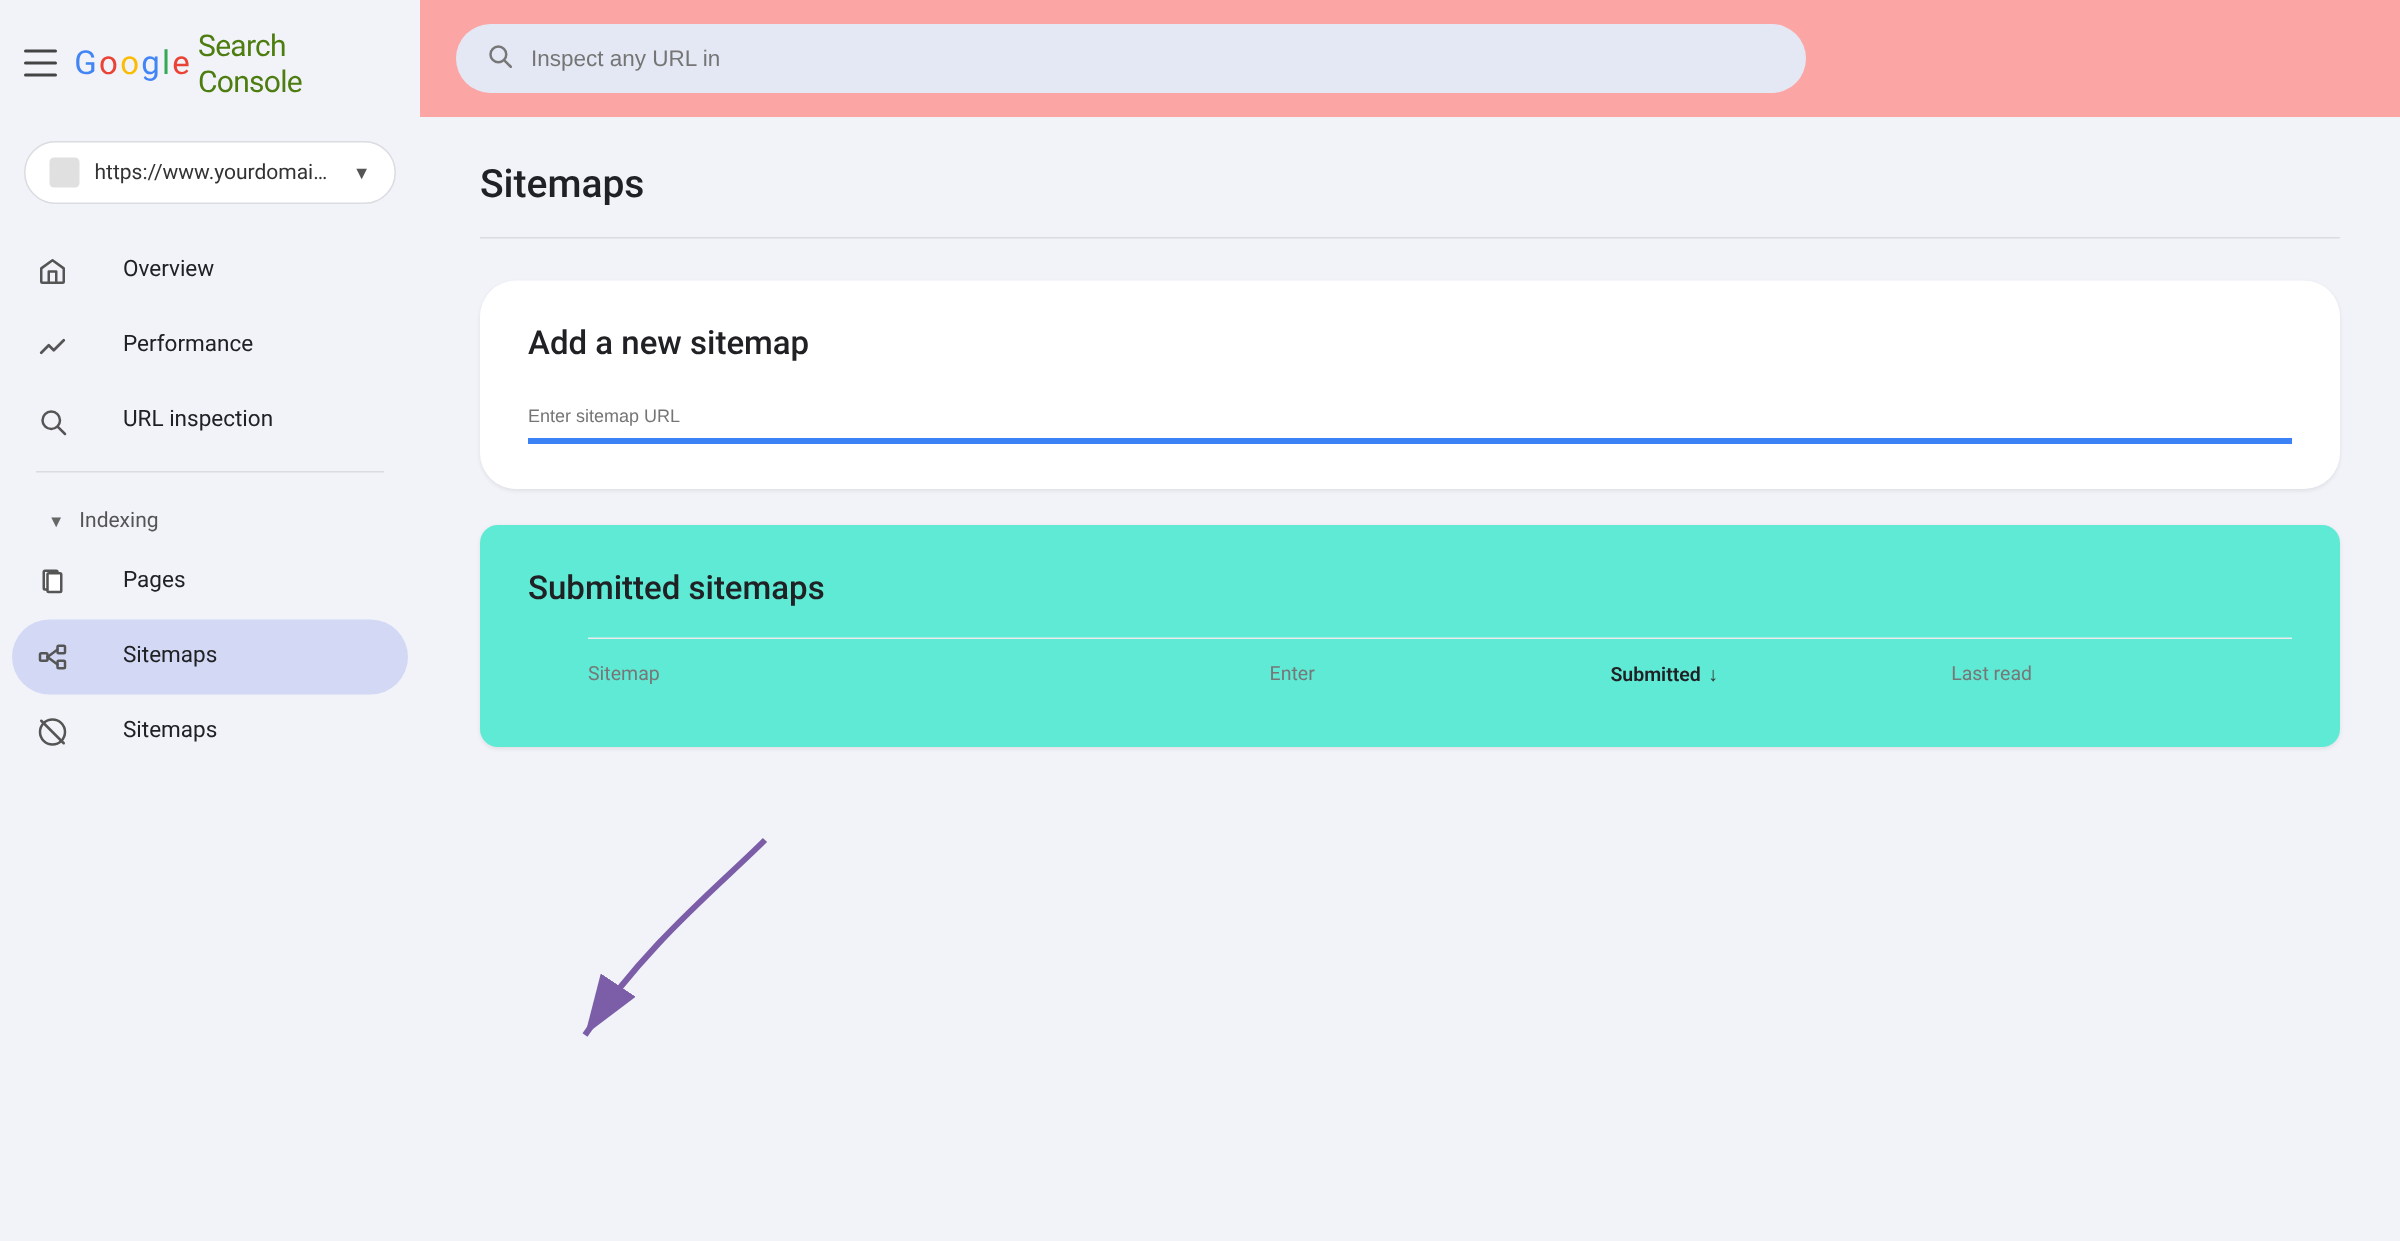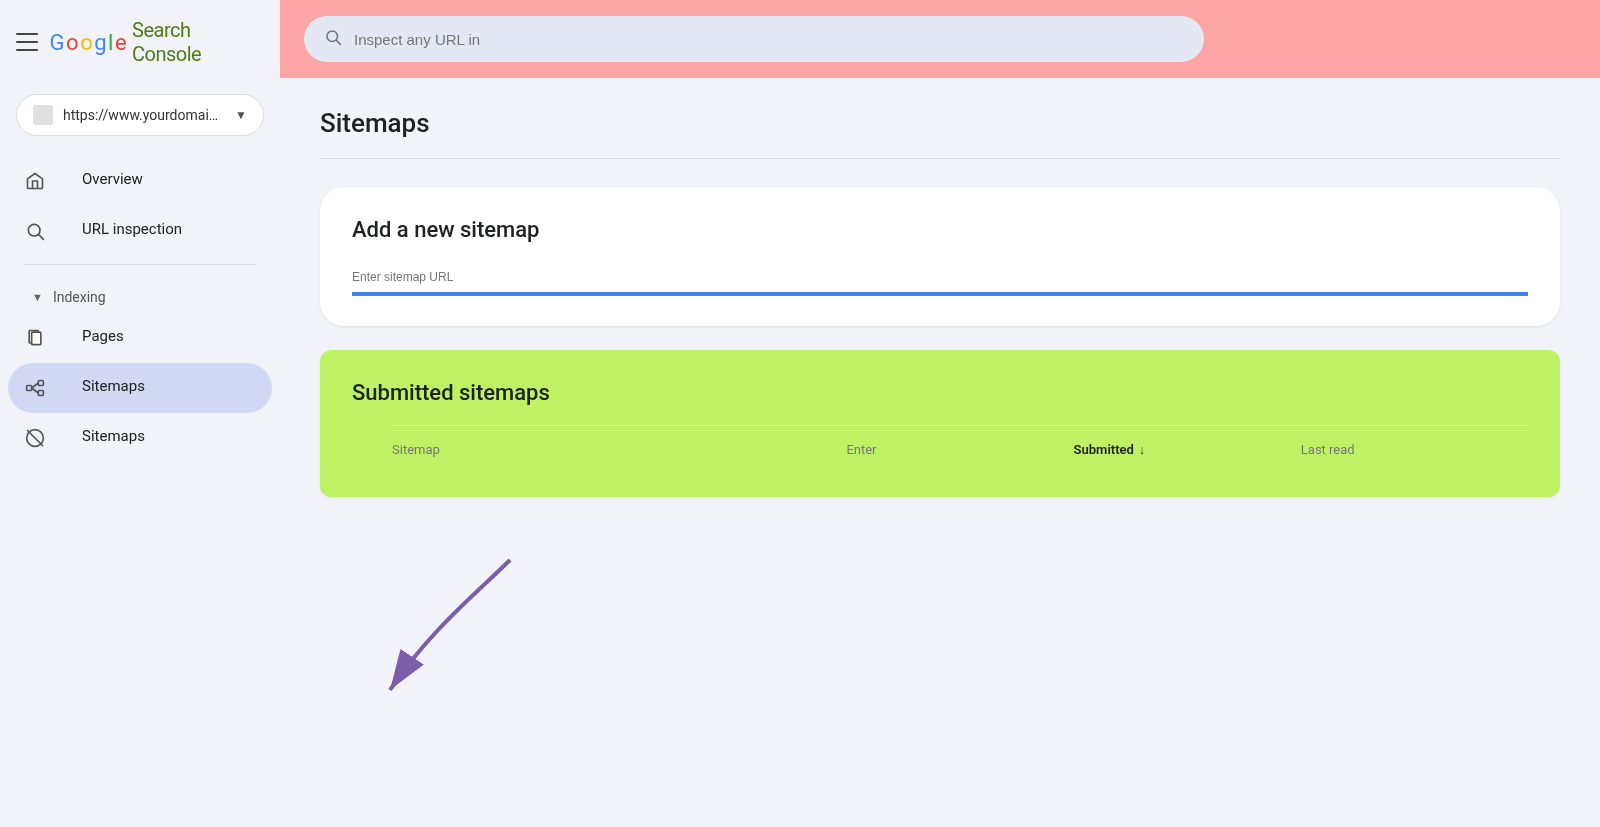--- a/index.html
+++ b/index.html
@@ -230,21 +230,21 @@
       border: none;
       border-bottom: 4px solid #3b82f6;
       outline: none;
       font-size: 12px;
       color: #999;
       padding: 8px 0;
       background: transparent;
     }
 
     .submitted-sitemaps-card {
-      background: #bef264;
+      background: #5eead4;
       border-radius: 12px;
       padding: 30px 32px;
       box-shadow: 0 1px 3px rgba(0,0,0,0.08);
     }
 
     .table-header {
       display: flex;
       padding: 16px 0 10px 0;
       border-top: 1px solid #ebebeb;
       margin-top: 10px;
@@ -320,20 +320,28 @@
     <div class="nav-item">
       <span class="nav-icon">
         <svg width="20" height="20" viewBox="0 0 24 24" fill="none" stroke="#555" stroke-width="2" stroke-linecap="round" stroke-linejoin="round">
           <path d="M3 9.5L12 3l9 6.5V20a1 1 0 01-1 1H4a1 1 0 01-1-1z"></path>
           <polyline points="9 21 9 12 15 12 15 21"></polyline>
         </svg>
       </span>
       <span>Overview</span>
     </div>
 
+    <div class="nav-item">
+      <span class="nav-icon">
+        <svg width="20" height="20" viewBox="0 0 24 24" fill="none" stroke="#555" stroke-width="2.2" stroke-linecap="round" stroke-linejoin="round">
+          <polyline points="3 17 9 11 13 15 21 7"></polyline>
+        </svg>
+      </span>
+      <span>Performance</span>
+    </div>
 
     <div class="nav-item">
       <span class="nav-icon">
         <svg width="20" height="20" viewBox="0 0 24 24" fill="none" stroke="#555" stroke-width="2" stroke-linecap="round" stroke-linejoin="round">
           <circle cx="11" cy="11" r="7"></circle>
           <line x1="16.5" y1="16.5" x2="22" y2="22"></line>
         </svg>
       </span>
       <span>URL inspection</span>
     </div>

